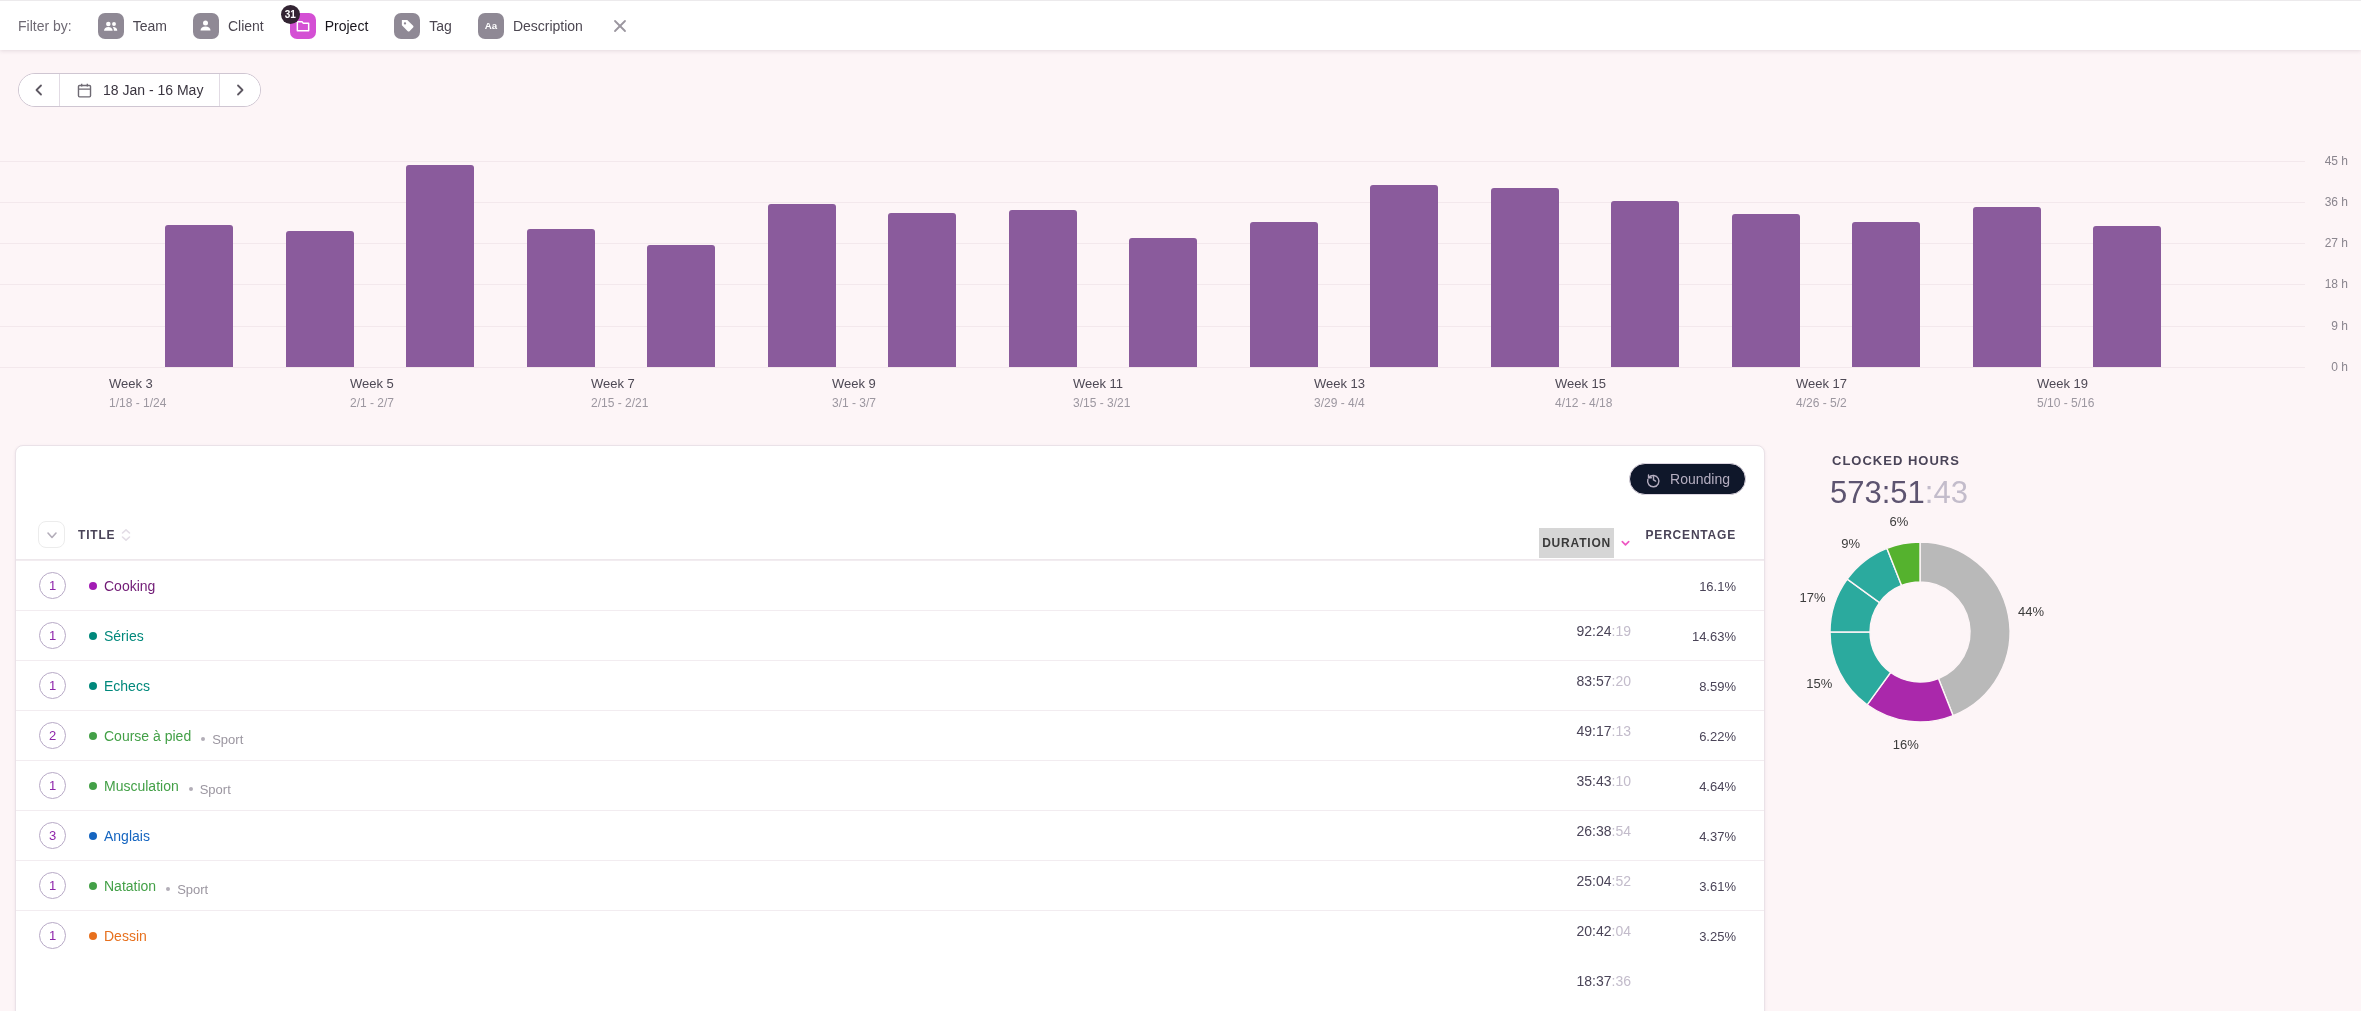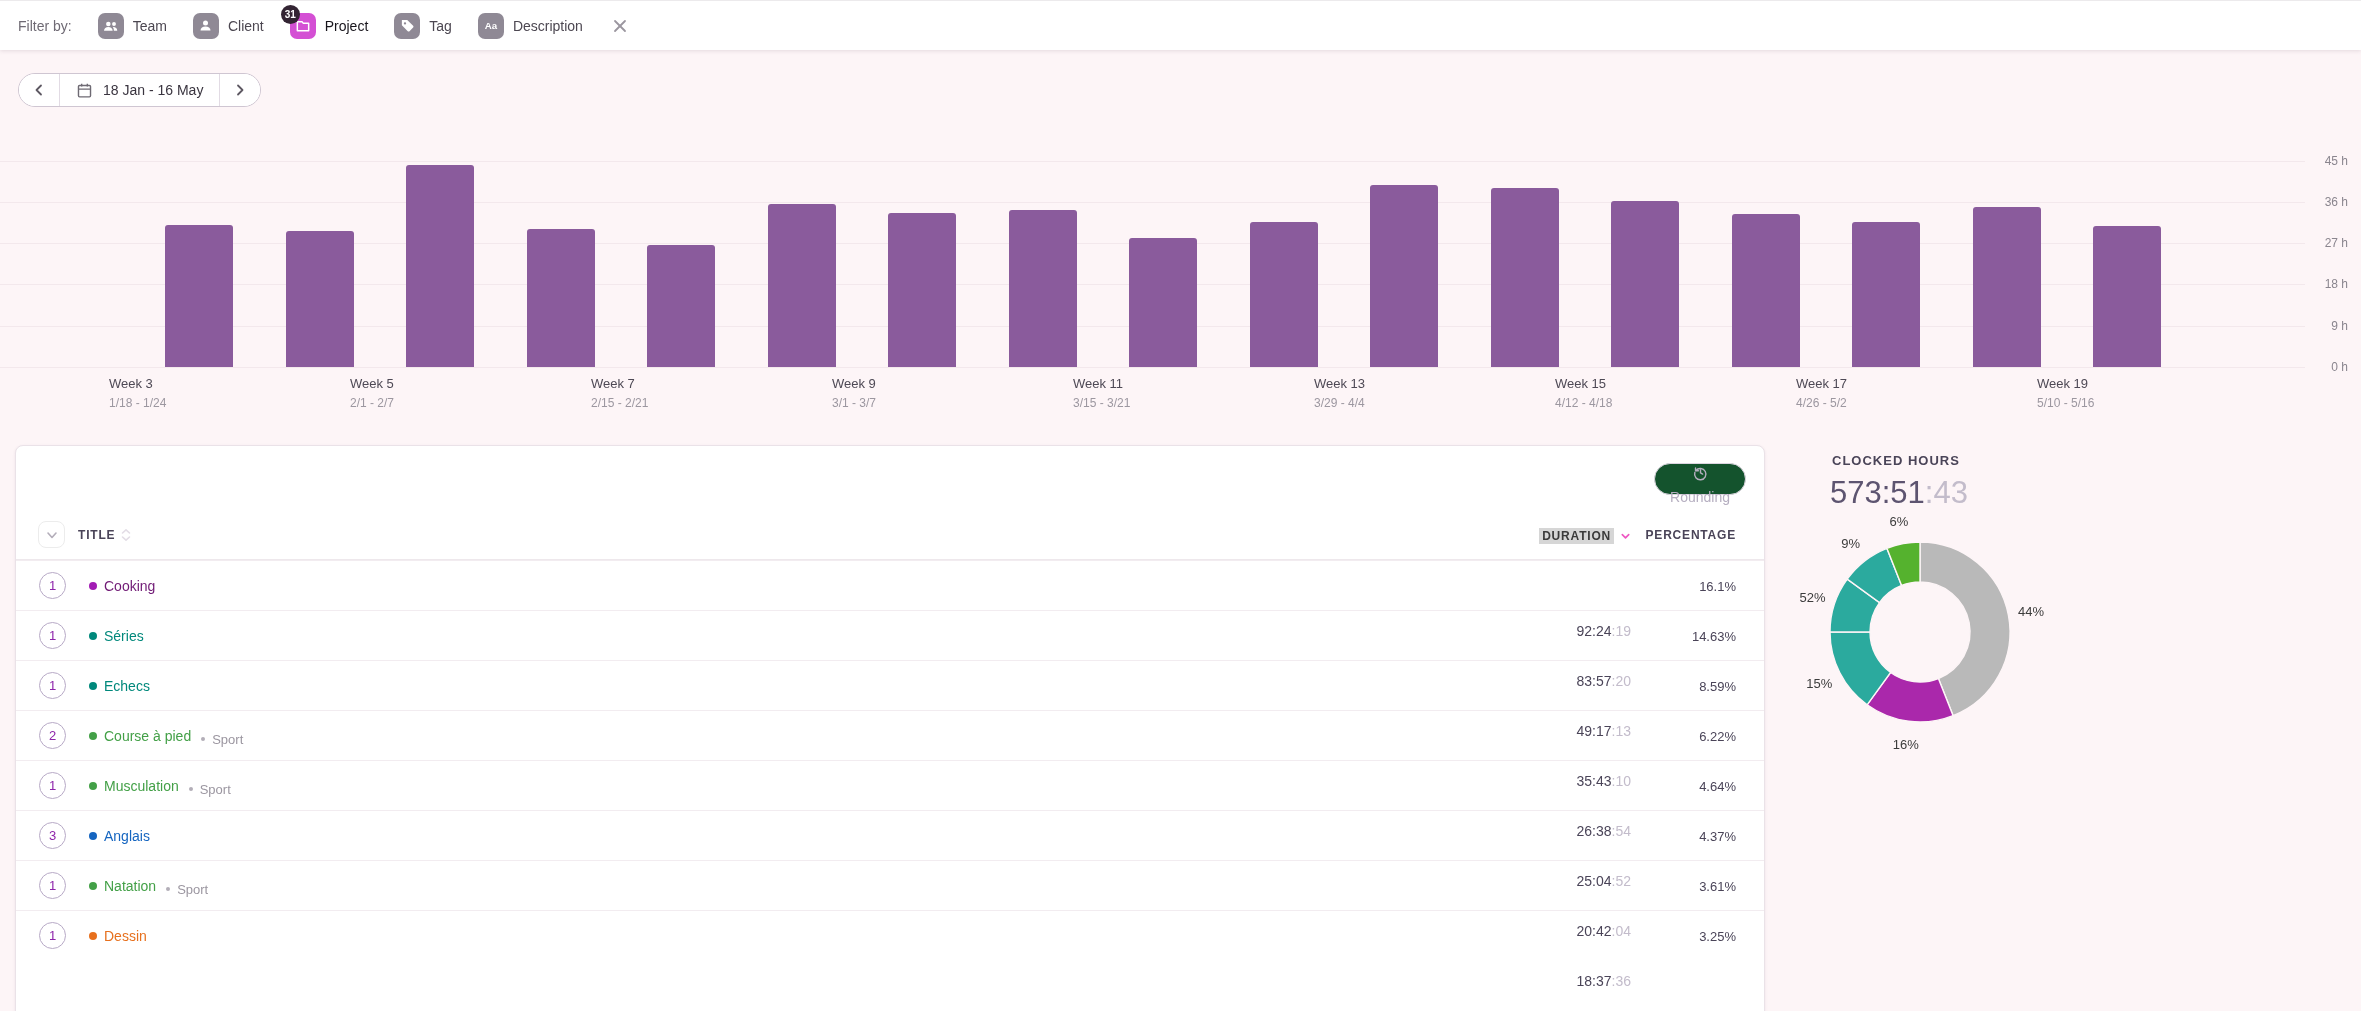--- a/index.html
+++ b/index.html
@@ -62,33 +62,33 @@
     box-shadow:0 1px 3px rgba(90,60,90,.10);
   }
   .pill {
     height:32px; border:1px solid #cfc6d2; border-radius:16px; background:#fff;
     display:inline-flex; align-items:center; gap:10px; padding:0 15px;
     font-size:13.5px; color:#39343f; cursor:pointer; font-family:inherit;
   }
   .controls { position:absolute; left:22px; top:17px; display:flex; gap:12px; }
   .rounding-btn {
     position:absolute; right:18px; top:17px; height:32px; border-radius:16px;
-    background:#14532d; border:1px solid #dcd5e0; color:#b5aec0;
-    display:flex; align-items:center; gap:8px; padding:0 15px; font-size:14px; cursor:default;flex-direction:column;
+    background:#0f172a; border:1px solid #dcd5e0; color:#b5aec0;
+    display:flex; align-items:center; gap:8px; padding:0 15px; font-size:14px; cursor:default;
   }
   .thead { position:absolute; left:0; right:0; top:66px; height:48px; border-bottom:1px solid #eee8ec; }
   .expand-btn {
     position:absolute; left:22px; top:9px; width:27px; height:27px;
     border:1px solid #ececec; border-radius:8px; background:#fff;
     display:flex; align-items:center; justify-content:center; cursor:pointer;
   }
   .th { font-size:12px; font-weight:bold; letter-spacing:.8px; color:#4a4458; position:absolute; top:16px; cursor:pointer; display:flex; align-items:center; gap:6px; }
   .th-title { left:62px; }
   .th-duration { right:133px; }
-  .th-duration .th-text { background:#d6d6d6; padding:1px 3px; color:#3a3a3a; }
+  .th-duration .th-text { background:#d6d6d6; padding:8px 3px; color:#3a3a3a; }
   .th-percentage { right:28px; }
   .rows { position:absolute; left:0; right:0; top:114px; }
   .trow { position:relative; height:50px; border-top:1px solid #f2ecf0; cursor:pointer; }
   .rows .trow:first-child { border-top:1px solid #f2ecf0; }
   .cbadge {
     position:absolute; left:23px; top:11px; width:27px; height:27px; border-radius:50%;
     border:1px solid #b7a9c6; color:#8e24aa; font-size:13px;
     display:flex; align-items:center; justify-content:center; background:#fff; cursor:pointer;
   }
   .pdot { position:absolute; left:73px; top:21px; width:8px; height:8px; border-radius:50%; }
@@ -371,16 +371,16 @@
       <path d="M120.0 30.0 A90 90 0 0 1 153.1 203.7 L138.4 166.5 A50 50 0 0 0 120.0 70.0 Z" fill="#b9b9b9" stroke="#fdf5f7" stroke-width="1.4"></path>
       <path d="M153.1 203.7 A90 90 0 0 1 67.1 192.8 L90.6 160.5 A50 50 0 0 0 138.4 166.5 Z" fill="#aa28ab" stroke="#fdf5f7" stroke-width="1.4"></path>
       <path d="M67.1 192.8 A90 90 0 0 1 30.0 120.0 L70.0 120.0 A50 50 0 0 0 90.6 160.5 Z" fill="#2baa9e" stroke="#fdf5f7" stroke-width="1.4"></path>
       <path d="M30.0 120.0 A90 90 0 0 1 47.2 67.1 L79.5 90.6 A50 50 0 0 0 70.0 120.0 Z" fill="#2baa9e" stroke="#fdf5f7" stroke-width="1.4"></path>
       <path d="M47.2 67.1 A90 90 0 0 1 86.9 36.3 L101.6 73.5 A50 50 0 0 0 79.5 90.6 Z" fill="#2baa9e" stroke="#fdf5f7" stroke-width="1.4"></path>
       <path d="M86.9 36.3 A90 90 0 0 1 120.0 30.0 L120.0 70.0 A50 50 0 0 0 101.6 73.5 Z" fill="#55b22e" stroke="#fdf5f7" stroke-width="1.4"></path>
     </svg>
     <span class="donut-label" style="left: 230.998px; top: 98.8259px;">44%</span>
     <span class="donut-label" style="left: 105.837px; top: 232.109px;">16%</span>
     <span class="donut-label" style="left: 19.3163px; top: 171.301px;">15%</span>
-    <span class="donut-label" style="left: 12.5306px; top: 85.0811px;">52%</span>
+    <span class="donut-label" style="left: 12.5306px; top: 85.0811px;">17%</span>
     <span class="donut-label" style="left: 50.7415px; top: 30.7125px;">9%</span>
     <span class="donut-label" style="left: 98.8259px; top: 9.00154px;">6%</span>
   </div>
 
 </body></html>

